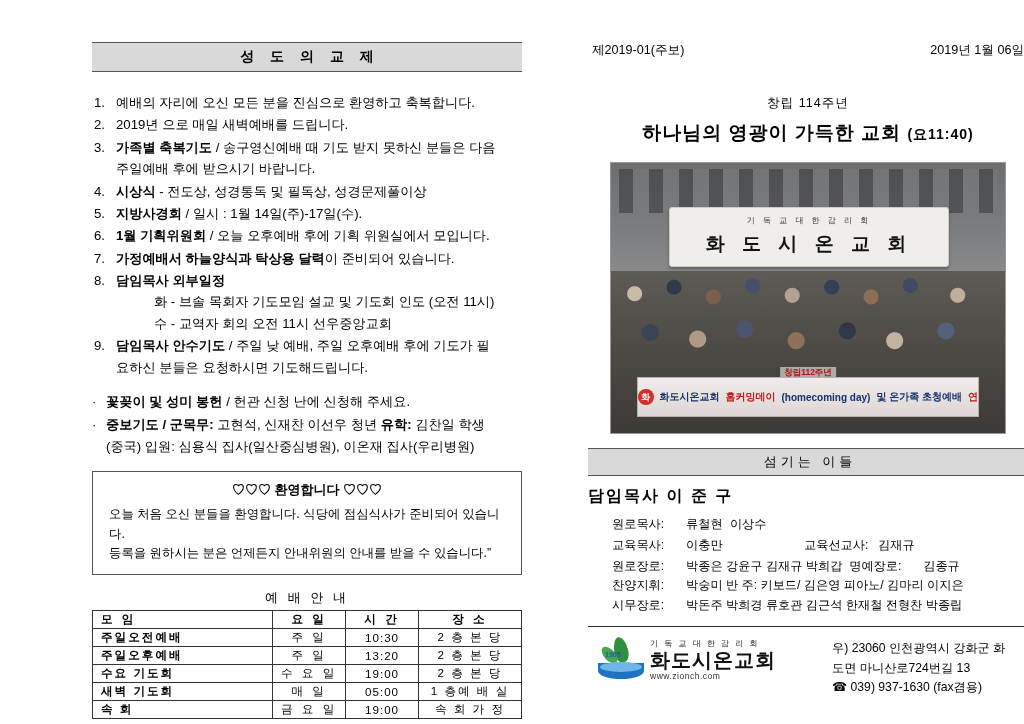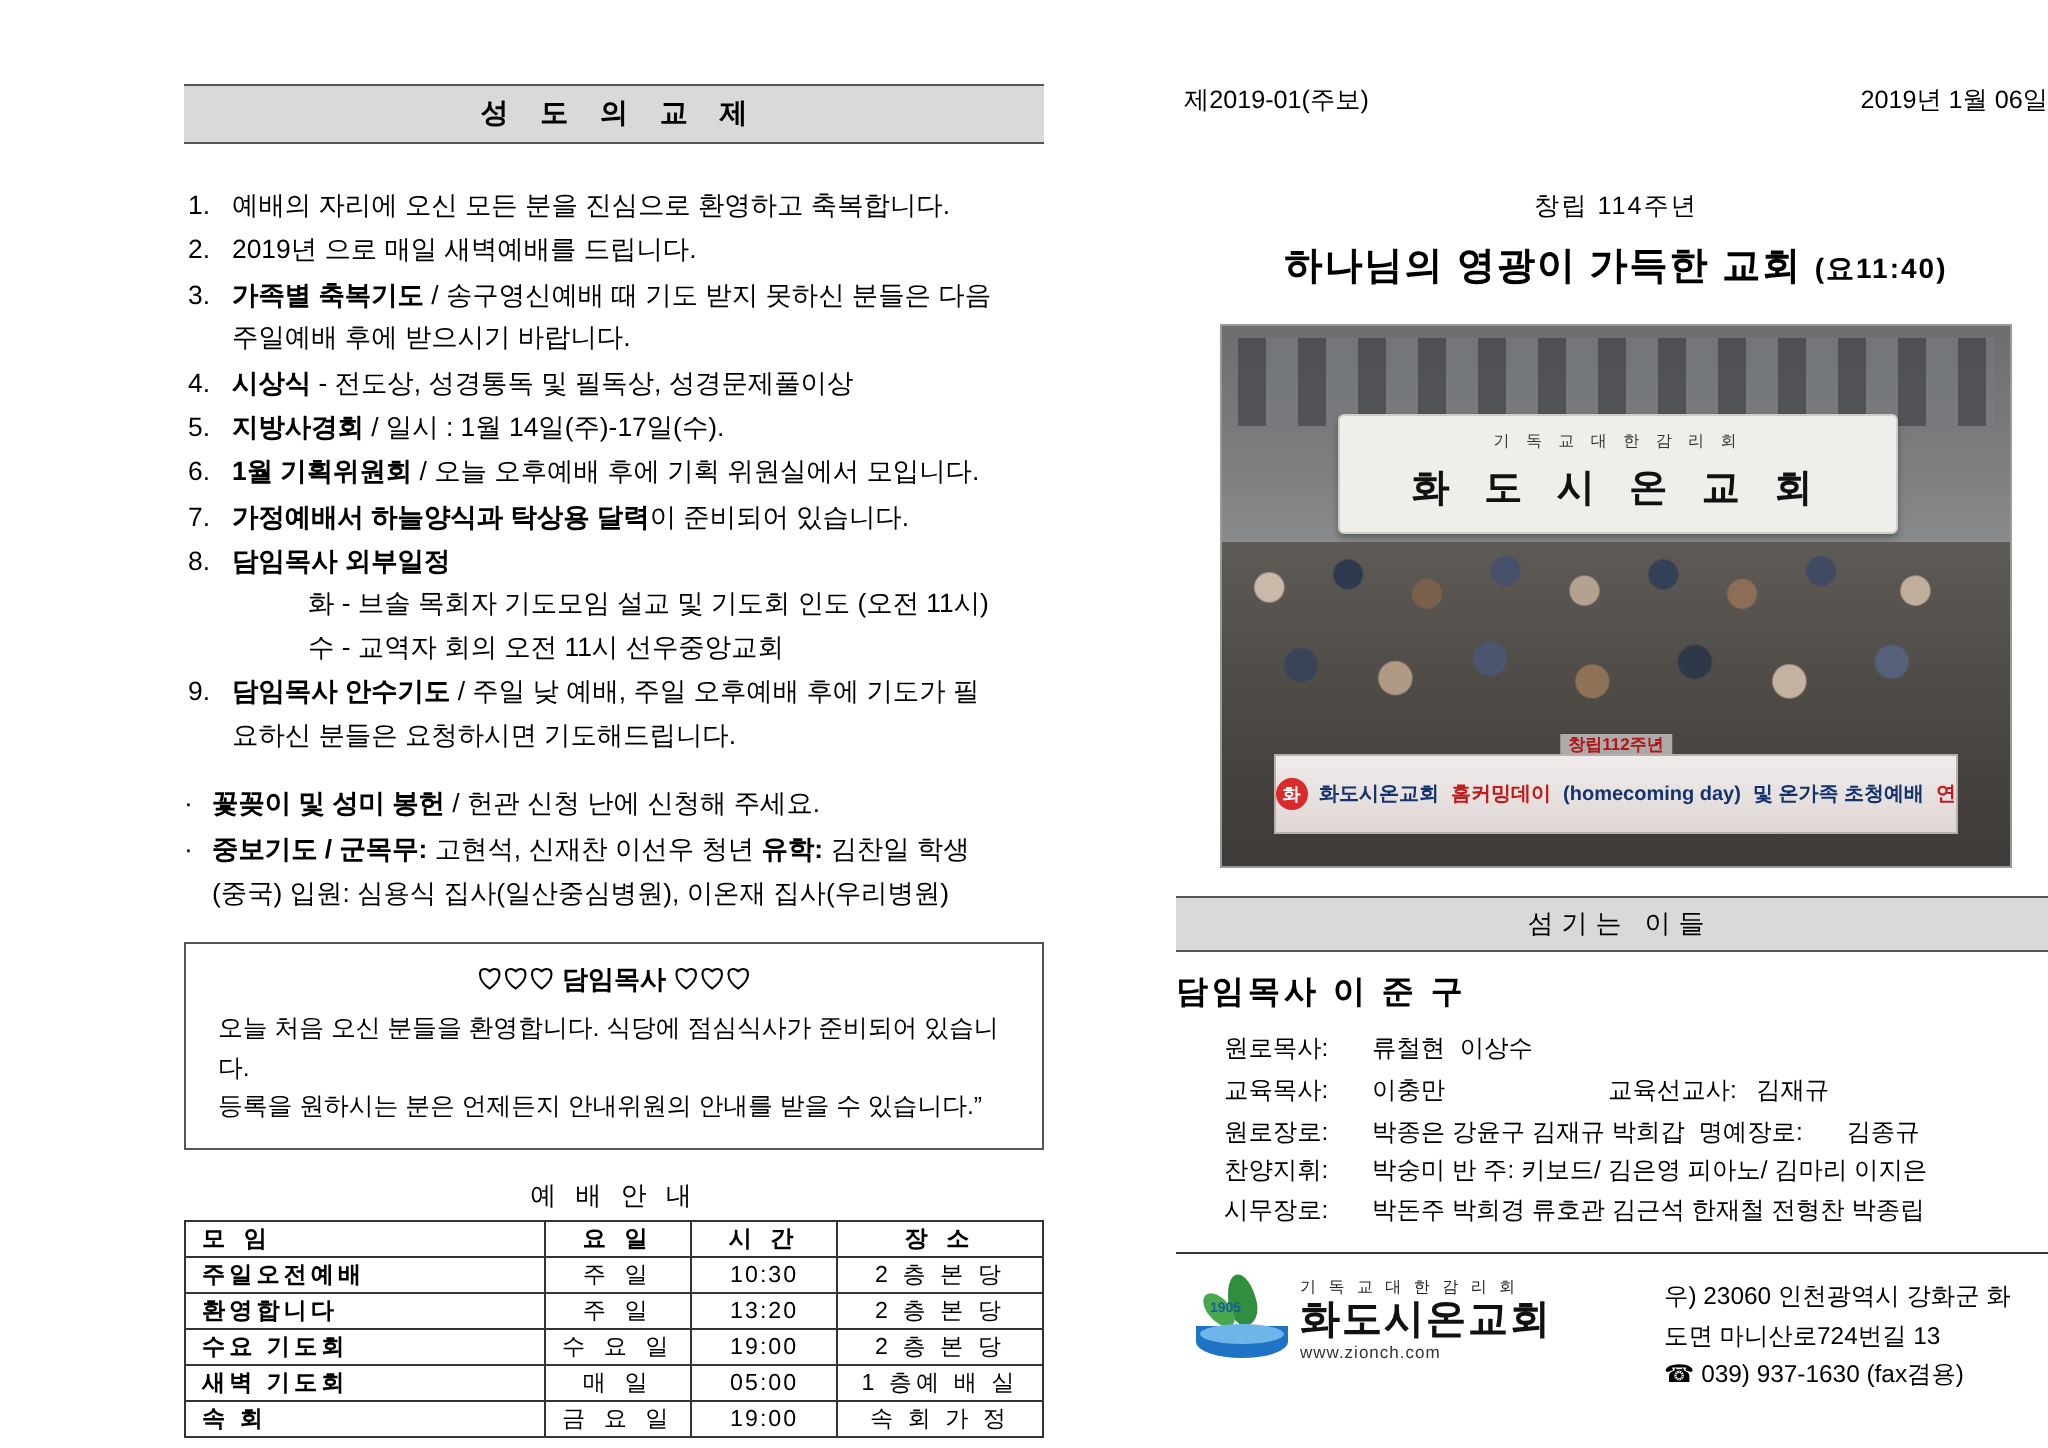--- a/index.html
+++ b/index.html
@@ -440,21 +440,21 @@
         <span class="b">꽃꽂이 및 성미 봉헌</span><span> / 헌관 신청 난에 신청해 주세요.</span>
       </li>
       <li>
         <span class="bullet">·</span>
         <span class="b">중보기도 / 군목무:</span><span> 고현석, 신재찬 이선우 청년 </span><span class="b">유학:</span><span> 김찬일 학생</span>
         <div>(중국) 입원: 심용식 집사(일산중심병원), 이온재 집사(우리병원)</div>
       </li>
     </ul>
 
     <div class="welcome-box">
-      <div class="welcome-title">♡♡♡ 담임목사 ♡♡♡</div>
+      <div class="welcome-title">♡♡♡ 환영합니다 ♡♡♡</div>
       <div class="welcome-line">오늘 처음 오신 분들을 환영합니다. 식당에 점심식사가 준비되어 있습니다.</div>
       <div class="welcome-line">등록을 원하시는 분은 언제든지 안내위원의 안내를 받을 수 있습니다.”</div>
     </div>
 
     <div class="table-title">예 배 안 내</div>
 
     <table class="worship">
       <tbody>
           <tr class="head">
         <td class="name">모   임</td>
@@ -462,21 +462,21 @@
         <td class="time">시   간</td>
         <td class="place">장   소</td>
       </tr>
       <tr>
         <td class="name">주일오전예배</td>
         <td class="day">주     일</td>
         <td class="time">10:30</td>
         <td class="place">2  층  본  당</td>
       </tr>
       <tr>
-        <td class="name">환영합니다</td>
+        <td class="name">주일오후예배</td>
         <td class="day">주     일</td>
         <td class="time">13:20</td>
         <td class="place">2  층  본  당</td>
       </tr>
       <tr>
         <td class="name">수요 기도회</td>
         <td class="day">수 요 일</td>
         <td class="time">19:00</td>
         <td class="place">2  층  본  당</td>
       </tr>

